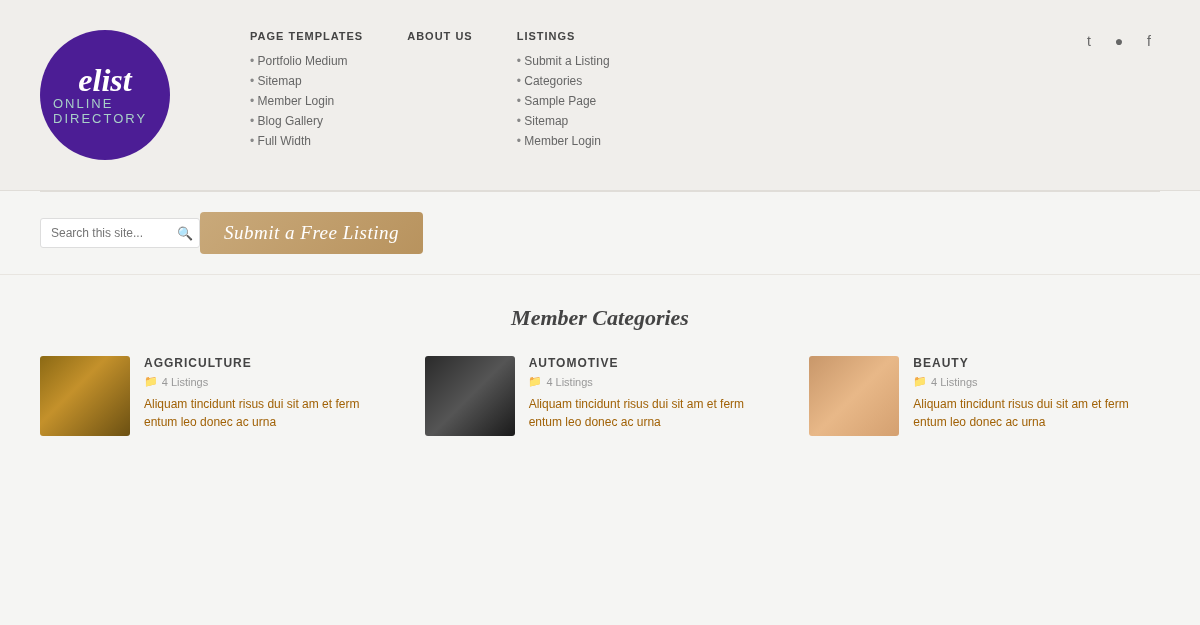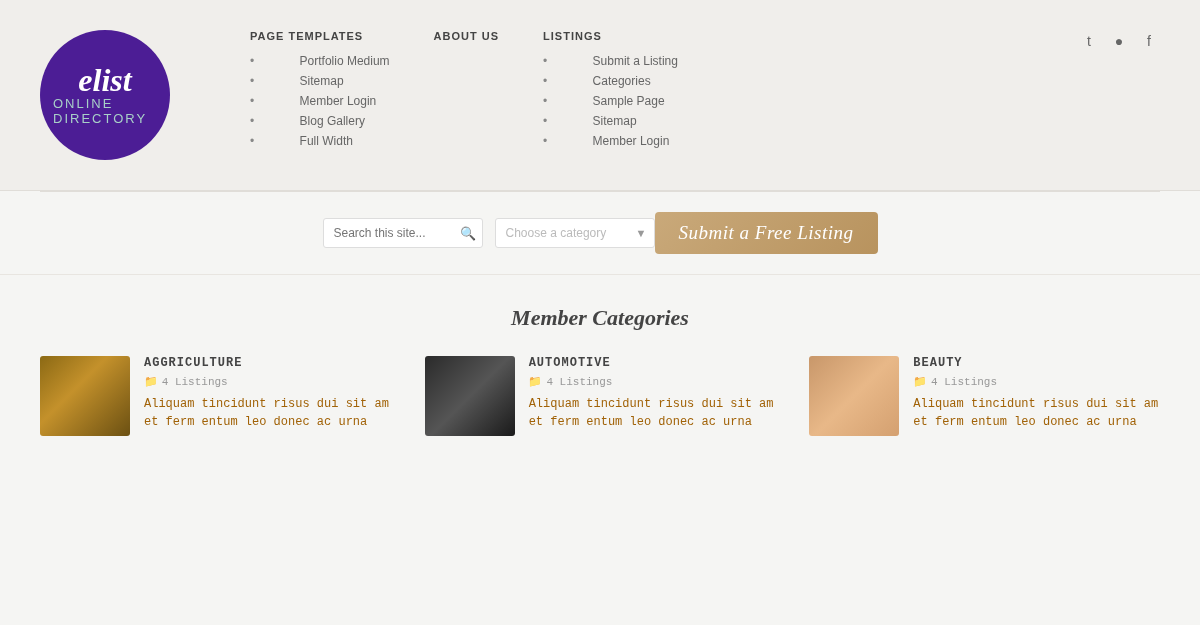--- a/index.html
+++ b/index.html
@@ -83,21 +83,20 @@
 
     .nav-column ul li::before {
       content: "• ";
       color: #888;
     }
 
     .nav-column ul li a {
       color: #666;
       text-decoration: none;
       font-size: 12px;
-      margin-left: 42px;
     }
 
     .social-icons {
       display: flex;
       gap: 8px;
       align-items: flex-start;
       margin-left: 20px;
     }
 
     .social-icon {
@@ -110,21 +109,21 @@
       color: #666;
       cursor: pointer;
     }
 
     
     .search-area {
       background: #f5f5f3;
       padding: 20px 40px;
       display: flex;
       align-items: center;
-      justify-content: center;
+      justify-content: flex-start;
       border-bottom: 1px solid #e8e5e0;
     }
 
     .search-left {
       display: flex;
       gap: 12px;
       align-items: center;
     }
 
     .search-input-wrapper {
@@ -204,21 +203,20 @@
       font-family: Georgia, serif;
       font-style: italic;
       font-size: 22px;
       color: #444;
       margin-bottom: 25px;
     }
 
     .category-grid {
       display: flex;
       gap: 34px;
-      font-family: Liberation Mono, monospace;
     }
 
     .category-card {
       flex: 1;
       display: flex;
       flex-direction: column;
     }
 
     .category-card-header {
       display: flex;
@@ -335,26 +333,20 @@
 
 <div class="divider"></div>
 
 <div class="search-area">
   <div class="search-left">
     <div class="search-input-wrapper">
       <input type="text" class="search-input" placeholder="Search this site..." style="">
       <button class="search-btn">🔍</button>
     </div>
 
-    <div class="category-select-wrapper">
-      <select class="category-select">
-        <option value="">Choose a category</option>
-      </select>
-      <span class="select-arrow">▼</span>
-    </div>
   </div>
 
   <button class="submit-listing-btn">Submit a Free Listing</button>
 </div>
 
 <div class="main-content">
   <h2 class="section-title">Member Categories</h2>
 
   <div class="category-grid">
 

